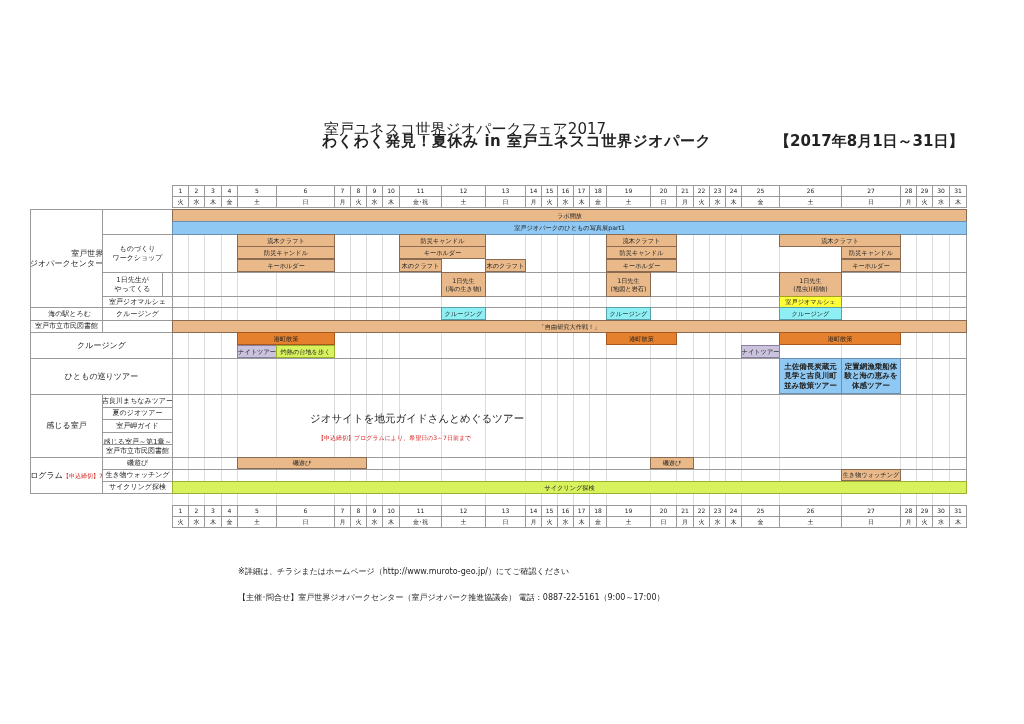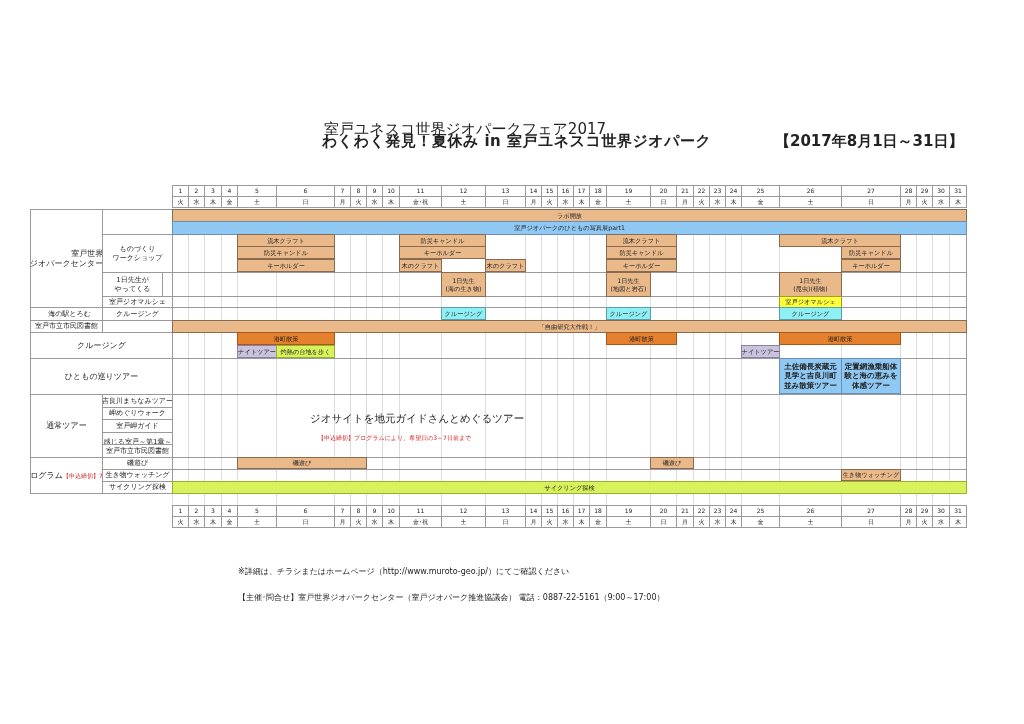--- a/index.html
+++ b/index.html
@@ -202,23 +202,23 @@
 ワークショップ</div>
     <div class="cell lbl" style="left: 102px; top: 272px; width: 61px; height: 25px; white-space: pre;">1日先生が
 やってくる</div>
     <div class="cell lbl" style="left: 102px; top: 296px; width: 71px; height: 12px;">室戸ジオマルシェ</div>
     <div class="cell lbl" style="left: 30px; top: 307px; width: 79px; height: 14px;">海の駅とろむ</div>
     <div class="cell lbl" style="left: 102px; top: 307px; width: 71px; height: 14px;">クルージング</div>
     <div class="cell lbl" style="left: 30px; top: 320px; width: 73px; height: 13px;">室戸市立市民図書館</div>
     <div class="cell lbl" style="left: 102px; top: 320px; width: 71px; height: 13px;"></div>
     <div class="cell lbl-big" style="left: 30px; top: 332px; width: 143px; height: 27px;">クルージング</div>
     <div class="cell lbl-big" style="left: 30px; top: 358px; width: 143px; height: 37px;">ひともの巡りツアー</div>
-    <div class="cell lbl-big" style="left: 30px; top: 394px; width: 73px; height: 64px;">通常ツアー</div>
+    <div class="cell lbl-big" style="left: 30px; top: 394px; width: 73px; height: 64px;">感じる室戸</div>
     <div class="cell lbl" style="left: 102px; top: 394px; width: 71px; height: 14px;">吉良川まちなみツアー</div>
-    <div class="cell lbl" style="left: 102px; top: 407px; width: 71px; height: 13px;">岬めぐりウォーク</div>
+    <div class="cell lbl" style="left: 102px; top: 407px; width: 71px; height: 13px;">夏のジオツアー</div>
     <div class="cell lbl" style="left: 102px; top: 419px; width: 71px; height: 14px;">室戸岬ガイド</div>
     <div class="cell lbl" style="left: 102px; top: 432px; width: 71px; height: 21px;">感じる室戸～第1章～</div>
     <div class="cell lbl" style="left: 102px; top: 444px; width: 71px; height: 14px;">室戸市立市民図書館</div>
     <div class="cell lbl-big" style="left: 30px; top: 457px; width: 73px; height: 37px; flex-direction: row;">
       <span>体験プログラム</span>
       <span class="red" style="font-size: 6px;">【申込締切】7日前まで</span>
     </div>
     <div class="cell lbl" style="left: 102px; top: 457px; width: 71px; height: 13px;">磯遊び</div>
     <div class="cell lbl" style="left: 102px; top: 469px; width: 71px; height: 13px;">生き物ウォッチング</div>
     <div class="cell lbl" style="left: 102px; top: 481px; width: 71px; height: 13px;">サイクリング探検</div>

